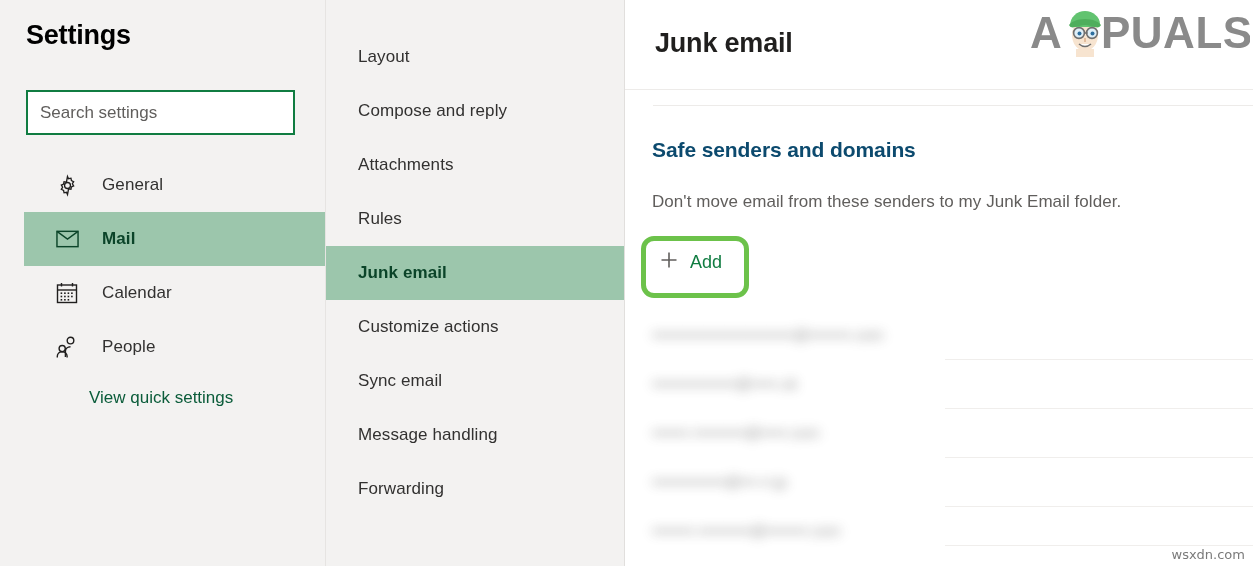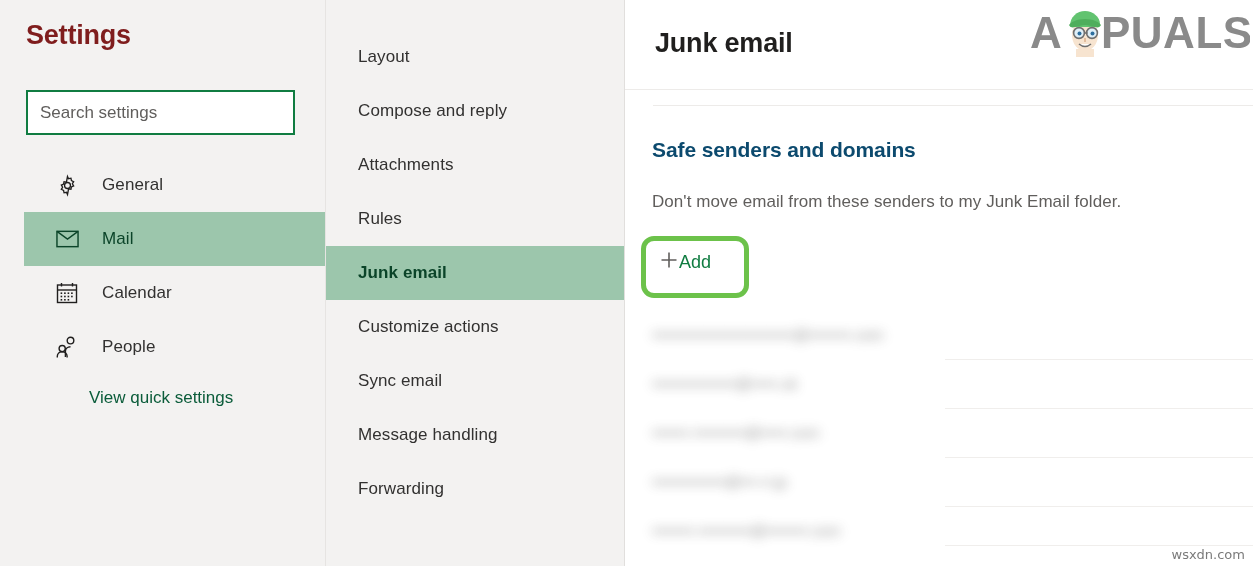--- a/index.html
+++ b/index.html
@@ -28,21 +28,21 @@
     height: 566px;
     background: #f3f2f1;
     flex: 0 0 325px;
   }
   .sidebar-title {
     position: absolute;
     left: 26px;
     top: 20px;
     font-size: 27px;
     font-weight: 600;
-    color: #7f1d1d;
+    color: #000000;
     letter-spacing: -0.2px;
   }
   .search-box {
     position: absolute;
     left: 26px;
     top: 90px;
     width: 269px;
     height: 45px;
     background: #ffffff;
     border: 2px solid #107c41;
@@ -89,21 +89,21 @@
     color: #201f1e;
   }
   .nav-item.selected .nav-icon { color: #0b4429; }
   .nav-label {
     font-size: 17px;
     color: #323130;
     letter-spacing: 0.1px;
   }
   .nav-item.selected .nav-label {
     color: #0b4429;
-    font-weight: 400;
+    font-weight: 700;
   }
   .quick-settings {
     position: absolute;
     left: 89px;
     top: 388px;
     font-size: 17px;
     color: #0b5c3a;
     cursor: pointer;
   }
 
@@ -198,20 +198,21 @@
     color: #605e5c;
     letter-spacing: 0.05px;
   }
 
   .add-button {
     position: absolute;
     left: 30px;
     top: 247px;
     display: flex;
     align-items: center;
+    gap: 11px;
     cursor: pointer;
     padding: 3px 4px;
   }
   .add-plus {
     font-size: 23px;
     color: #605e5c;
     line-height: 1;
     display: block;
     font-weight: 300;
   }

